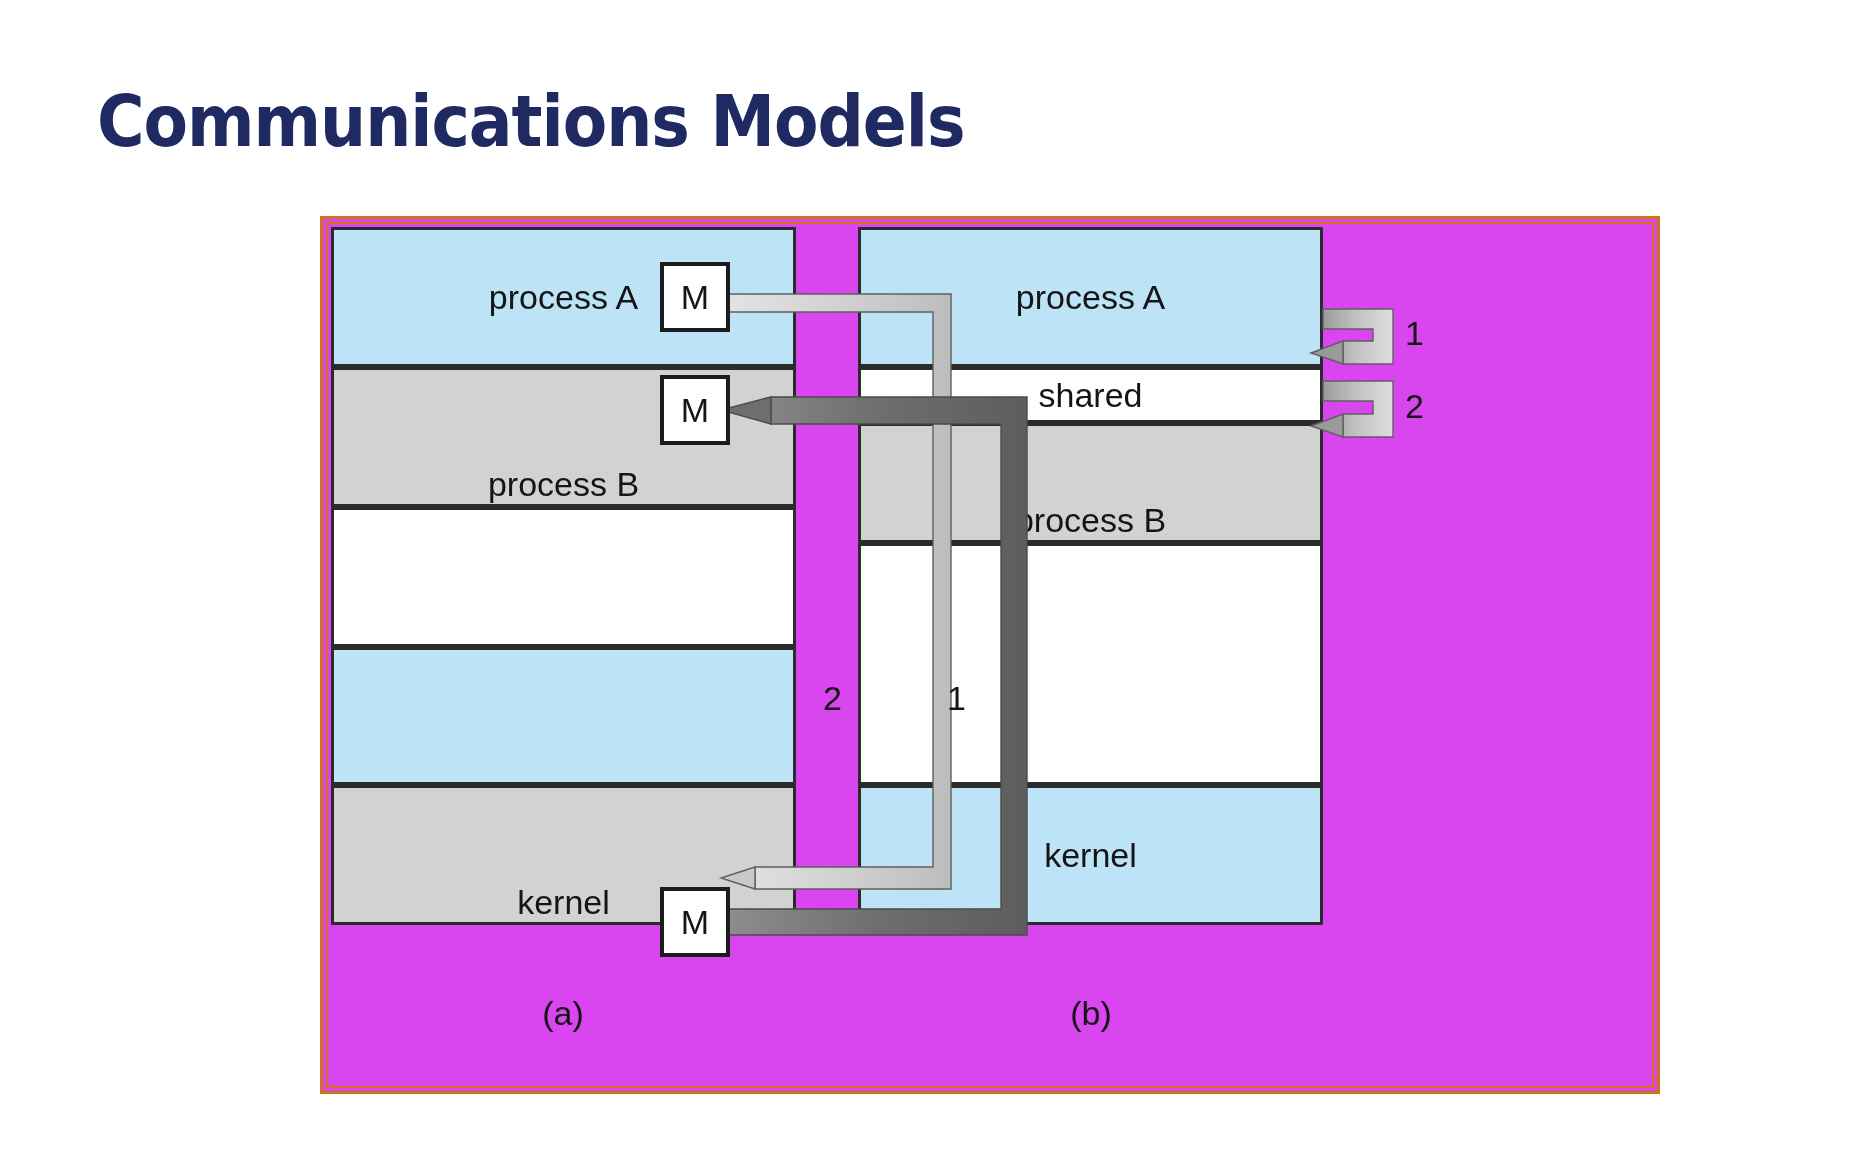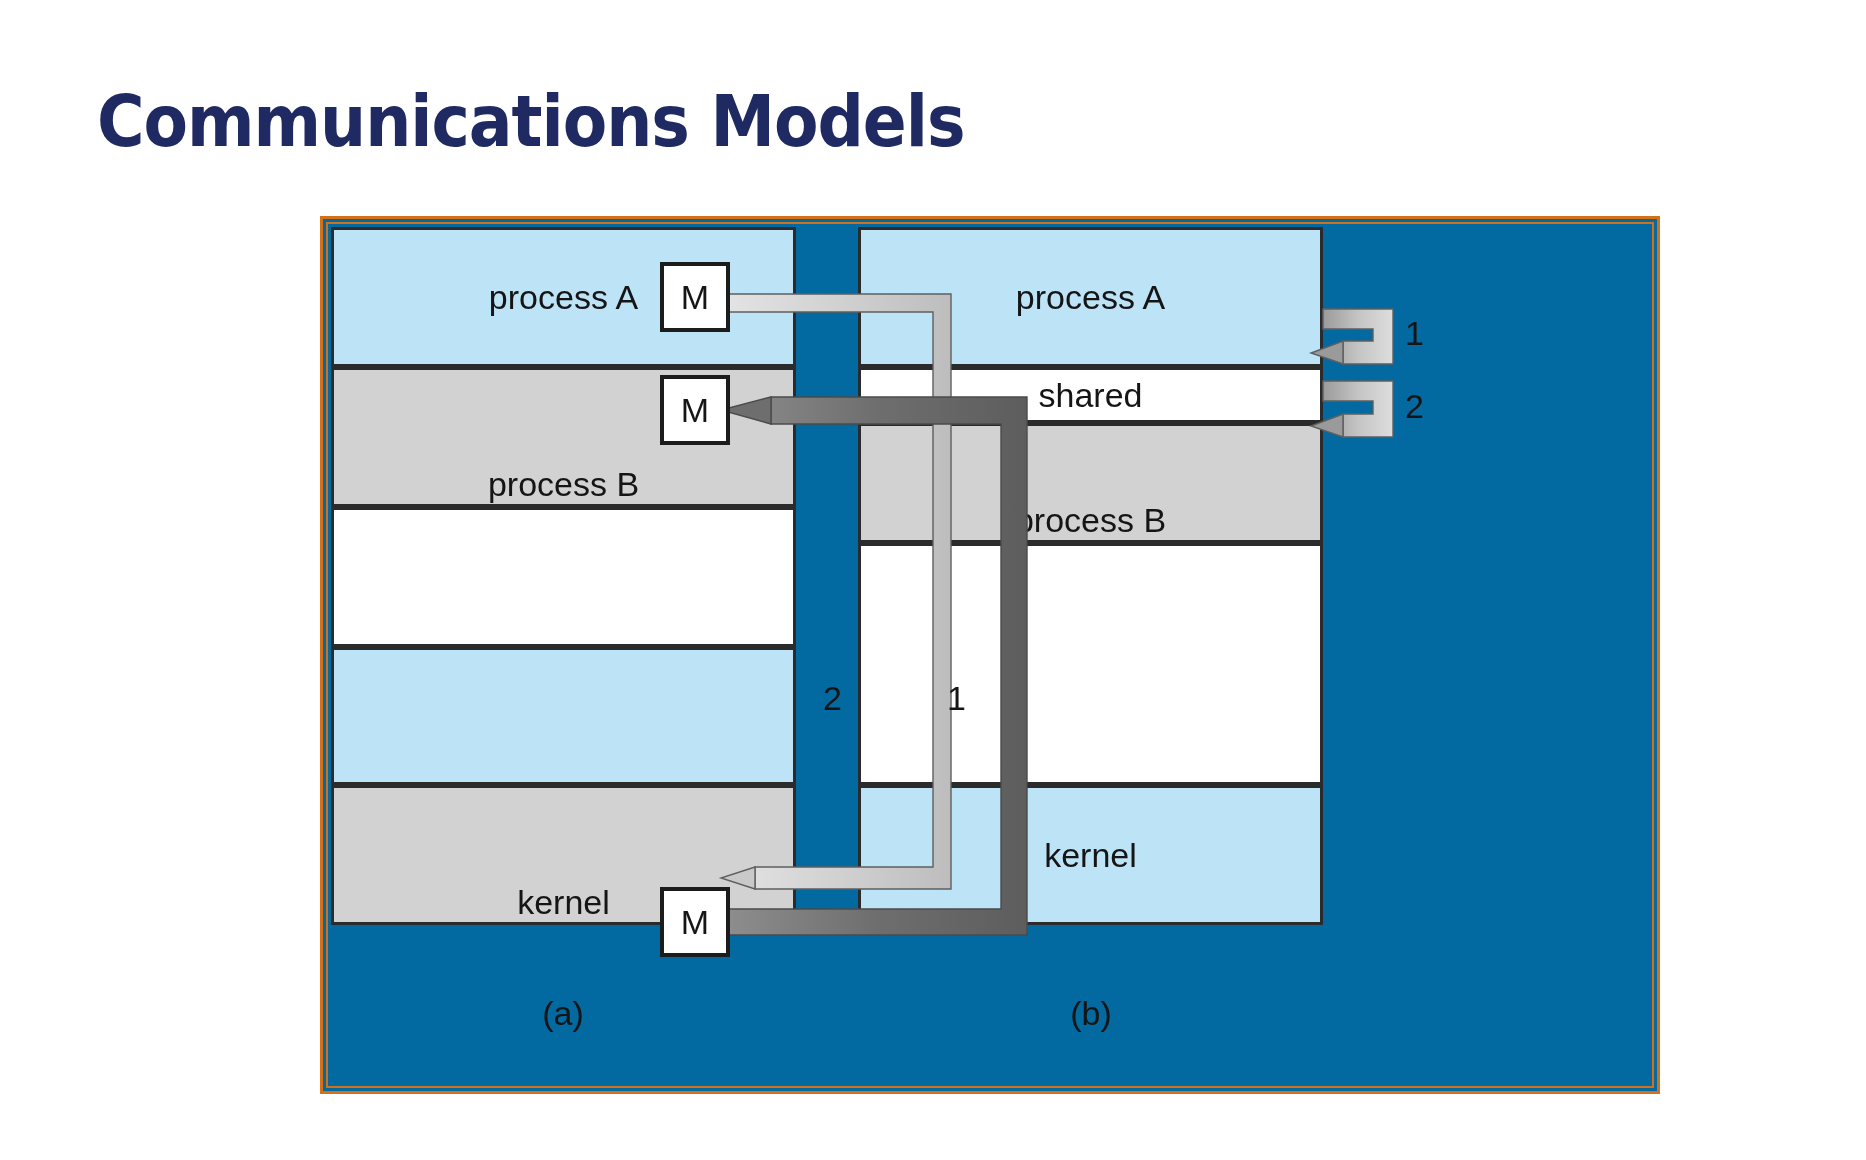--- a/index.html
+++ b/index.html
@@ -23,21 +23,21 @@
     white-space: nowrap;
     margin-top: 21px;
   }
 
   
   #figure-frame {
     position: absolute;
     left: 320px; top: 216px;
     width: 1340px; height: 878px;
     border: 3px solid #d2711a;
-    background: #0369a1;
+    background: #d946ef;
   }
   #figure-frame-inner {
     position: absolute;
     left: 3px; top: 3px; right: 3px; bottom: 3px;
     border: 2px solid #ffffff;
     outline: 2px solid #d2711a;
     outline-offset: -2px;
   }
 
   #figure-canvas {

